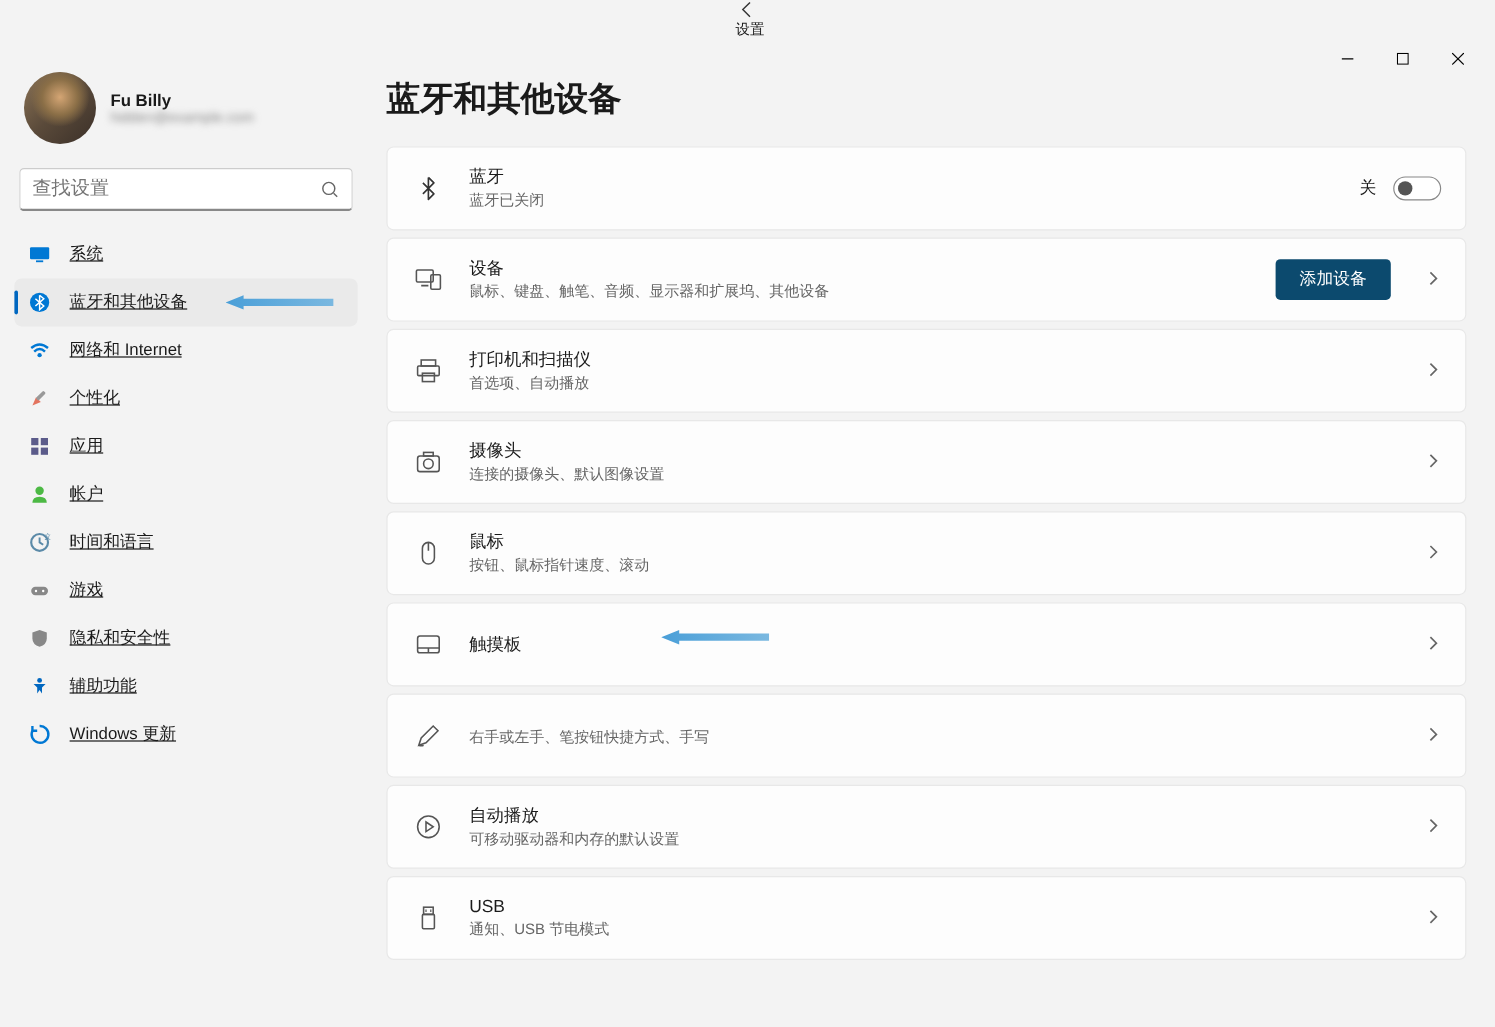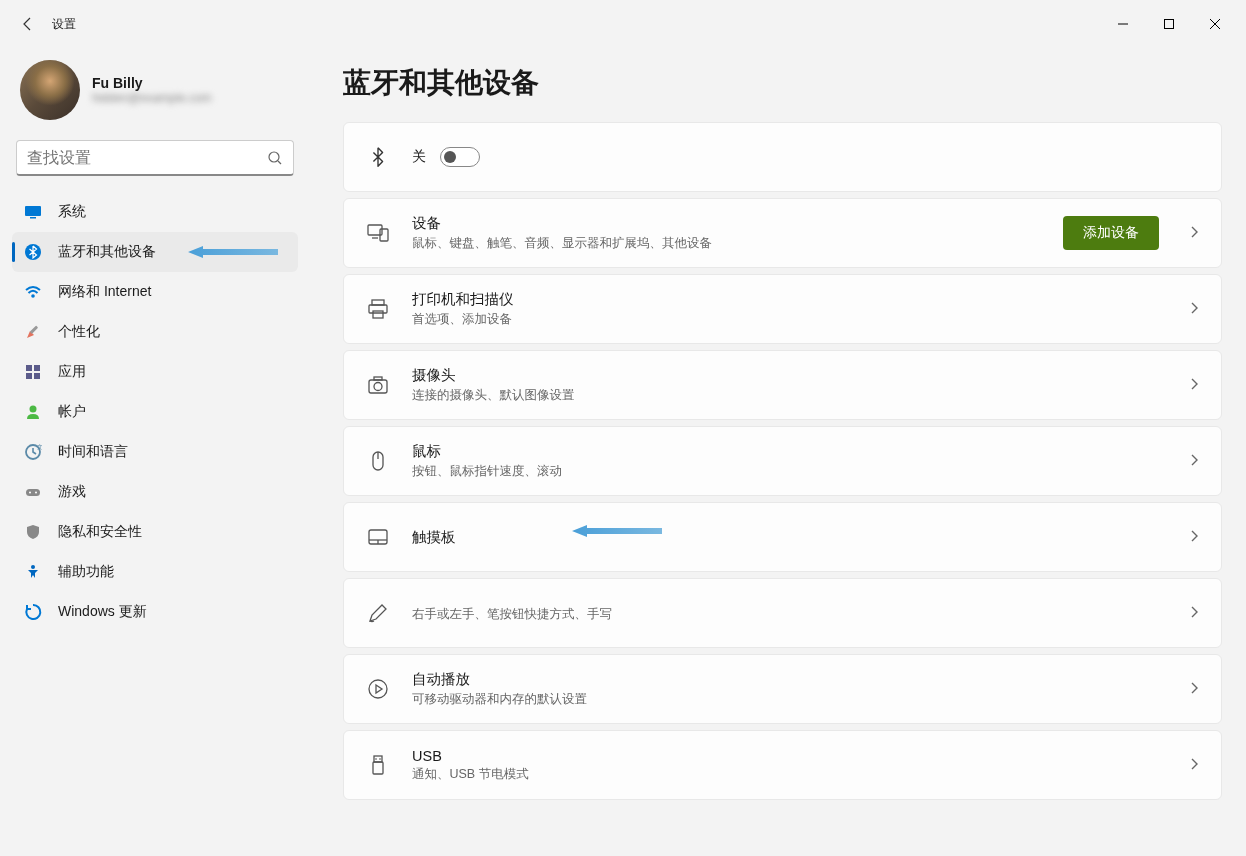--- a/index.html
+++ b/index.html
@@ -10,35 +10,36 @@
   height: 856px;
   overflow: hidden;
   color: #1a1a1a;
   font-size: 14px;
 }
 .titlebar {
   height: 48px;
   display: flex;
   align-items: center;
   padding: 0 8px;
+  flex-direction: column;
 }
 .back-btn {
   width: 40px; height: 40px;
   display: flex; align-items: center; justify-content: center;
   border-radius: 6px;
   cursor: pointer;
 }
 .app-title { margin-left: 4px; font-size: 12px; }
 .win-controls { margin-left: auto; display: flex; }
 .win-btn {
   width: 46px; height: 32px;
   display: flex; align-items: center; justify-content: center;
   cursor: pointer;
 }
-.main-layout { display: flex; height: calc(856px - 48px); gap: 21px; }
+.main-layout { display: flex; height: calc(856px - 48px); }
 .sidebar { width: 310px; padding: 8px 12px; }
 .profile {
   display: flex; align-items: center; gap: 12px;
   padding: 4px 8px 16px 8px;
 }
 .avatar {
   width: 60px; height: 60px; border-radius: 50%;
   background: linear-gradient(135deg, #8b7355 0%, #5a4a3a 50%, #3a2f28 100%);
   position: relative; overflow: hidden;
 }
@@ -55,21 +56,21 @@
   border-radius: 4px;
   background: #fff;
   height: 36px;
   padding: 0 10px;
   margin: 4px 4px 16px 4px;
 }
 .search-box input {
   flex: 1; border: none; outline: none;
   font-size: 16px; background: transparent;
 }
-.nav-list { list-style: none; }
+.nav-list { list-style: none; text-decoration: underline; }
 .nav-item {
   display: flex; align-items: center; gap: 16px;
   height: 40px;
   padding: 0 12px;
   border-radius: 6px;
   cursor: pointer;
   position: relative;
 }
 .nav-item.active {
   background: #eaeaea;
@@ -135,21 +136,21 @@
 }
 .toggle::after {
   content: "";
   position: absolute;
   left: 3px; top: 3px;
   width: 12px; height: 12px;
   border-radius: 50%;
   background: #555;
 }
 .primary-btn {
-  background: #4d7c0f;
+  background: #0c4a6e;
   color: #fff;
   border: none;
   padding: 8px 20px;
   border-radius: 4px;
   font-size: 14px;
   cursor: pointer;
 }
 .secondary-btn {
   background: #fff;
   border: 1px solid #ccc;
@@ -333,20 +334,24 @@
   <main class="content">
     <h1 class="page-title">蓝牙和其他设备</h1>
 
     <div class="card">
       <div class="row">
         <div class="row-icon">
           <svg width="22" height="22" viewBox="0 0 24 24">
               <path d="M12 2 L17 7 L12 12 L17 17 L12 22 L12 2 M7 7 L12 12 M7 17 L12 12" stroke="#333" stroke-width="1.5" fill="none" stroke-linejoin="round"></path>
             </svg>
         </div>
+        <div class="row-text">
+          <div class="row-title">蓝牙</div>
+          <div class="row-desc">蓝牙已关闭</div>
+        </div>
         <div class="row-action">
           <span class="toggle-label">关</span>
           <div class="toggle"></div>
         </div>
       </div>
     </div>
 
     <div id="rows-container">
         <div class="card">
     <div class="row">
@@ -374,21 +379,21 @@
     <div class="row">
       <div class="row-icon">
               <svg width="24" height="24" viewBox="0 0 24 24">
                 <rect x="6" y="3" width="12" height="5" stroke="#555" fill="none" stroke-width="1.3"></rect>
                 <rect x="3" y="8" width="18" height="8" rx="1" stroke="#555" fill="none" stroke-width="1.3"></rect>
                 <rect x="7" y="14" width="10" height="7" stroke="#555" fill="none" stroke-width="1.3"></rect>
               </svg>
             </div>
       <div class="row-text">
         <div class="row-title">打印机和扫描仪</div>
-        <div class="row-desc">首选项、添加设备</div>
+        <div class="row-desc">首选项、自动播放</div>
 
       </div>
       <div class="row-action">
         <span class="chevron"><svg width="14" height="14" viewBox="0 0 14 14">
                   <path d="M5 2 L10 7 L5 12" stroke="#666" stroke-width="1.4" fill="none"></path>
                 </svg></span>
       </div>
     </div>
   </div>
         <div class="card">

